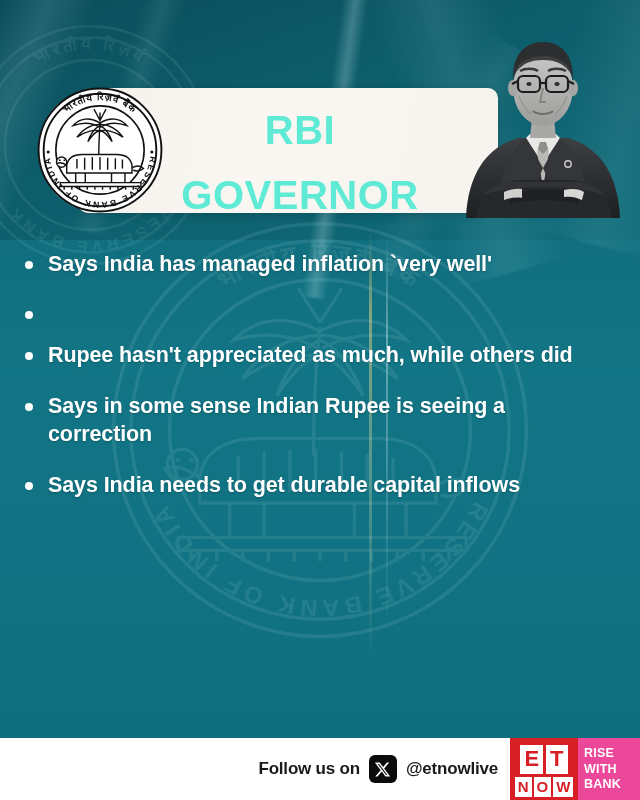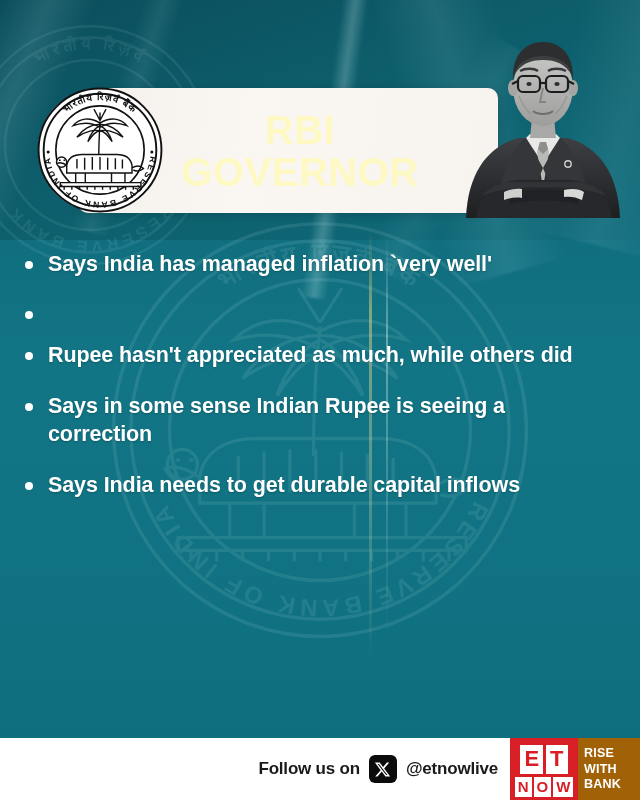--- a/index.html
+++ b/index.html
@@ -84,26 +84,27 @@
   }
   .banner-title {
     position:absolute; left:150px; top:92px;
     width:300px; height:118px;
     display:flex; flex-direction:column;
     align-items:center; justify-content:center;
     gap:2px;
     z-index:6;
   }
   .banner-title .l1, .banner-title .l2 {
-    color:#fef9c3;
+    color:#5eead4;
     font-weight:bold;
     letter-spacing:.5px;
     line-height:1.0;
     text-align:left;
     font-family:"Liberation Sans", sans-serif;
+    margin-top:23px;
   }
   .banner-title .l1 { font-size:40px; }
   .banner-title .l2 { font-size:40px; }
 
   
   .rbi-logo {
     position:absolute; left:36px; top:86px;
     width:128px; height:128px;
     z-index:8;
   }
@@ -204,21 +205,21 @@
     font-family:"Liberation Sans", sans-serif;
   }
   .et-row2 { display:flex; gap:2px; margin-top:3px; }
   .now-box {
     background:#ffffff; color:#d81f26;
     font-weight:bold; font-size:15px; line-height:1;
     padding:2px 3px 3px 3px;
     font-family:"Liberation Sans", sans-serif;
   }
   .et-right {
-    background:#a16207;
+    background:#ec4899;
     width:62px;
     display:flex; flex-direction:column;
     align-items:flex-start; justify-content:center;
     padding-left:6px;
     gap:1px;
   }
   .et-right span {
     color:#ffffff;
     font-size:12.5px;
     font-weight:bold;

